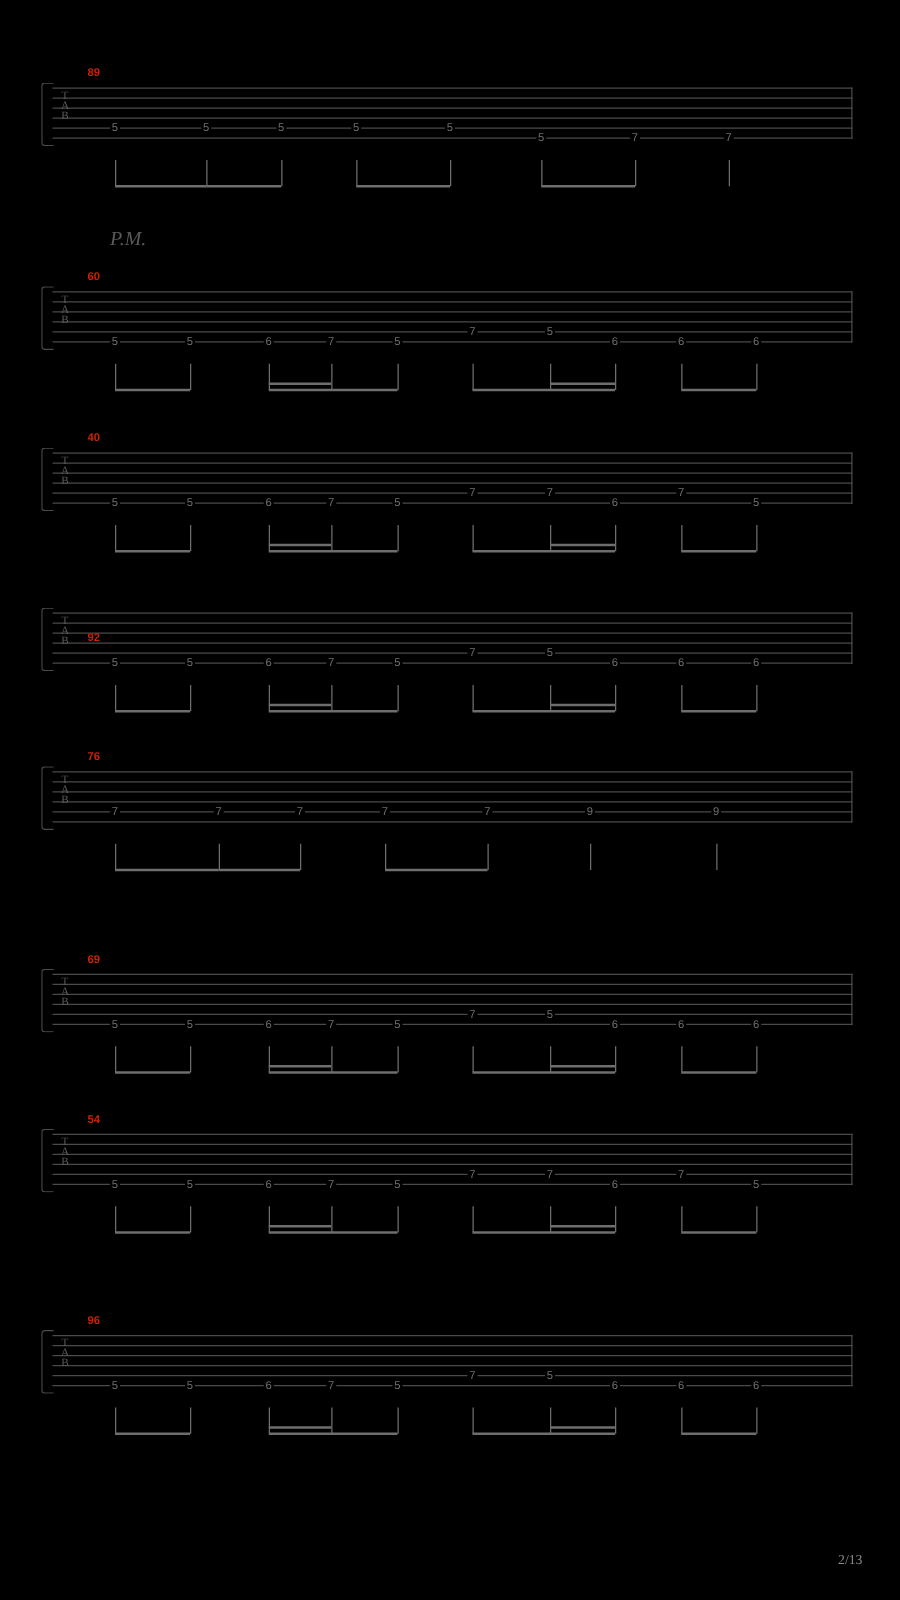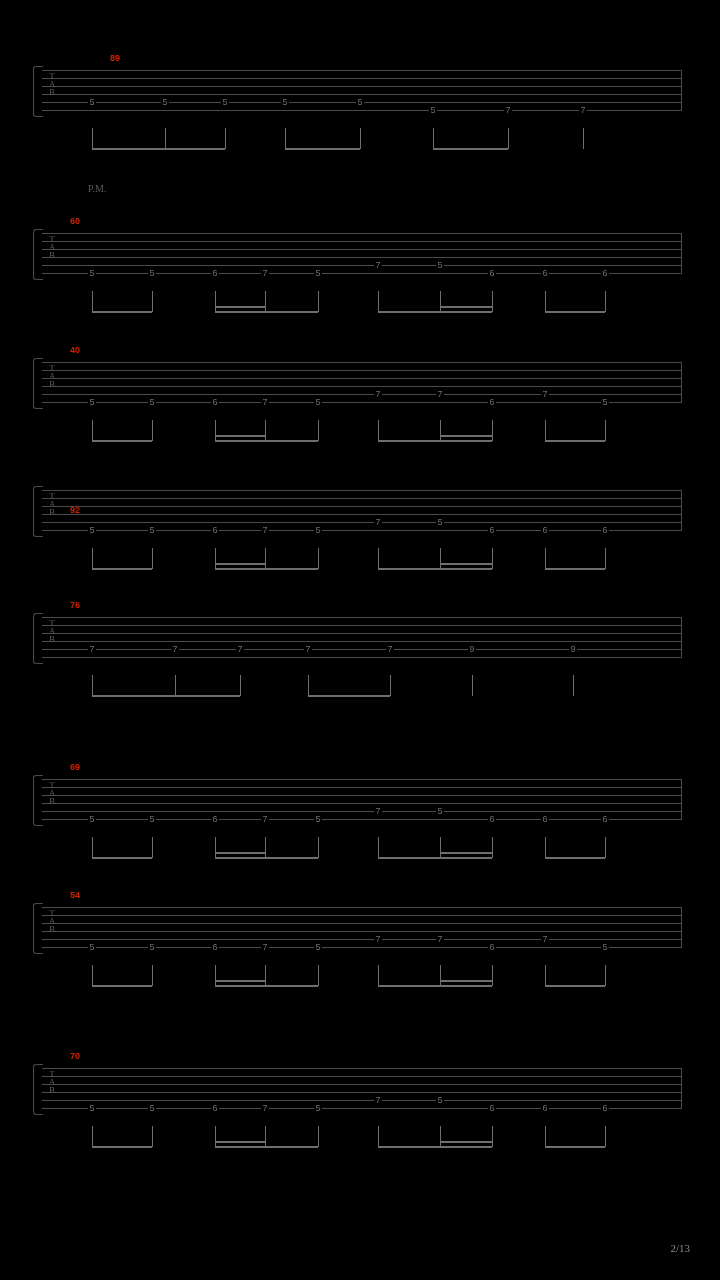--- a/index.html
+++ b/index.html
@@ -26,23 +26,24 @@
   }
   .measure-number {
     position: absolute;
     font-size: 9px;
     font-weight: bold;
     color: #cc2200;
     letter-spacing: 0px;
   }
   .annotation {
     position: absolute;
-    font-size: 10px;
+    font-size: 16px;
     color: #5a5a5a;
     font-family: "Liberation Serif", serif;
+    font-style: italic;
   }
   
   .staff {
     position: absolute;
     height: 41px;
   }
   .staff .line {
     position: absolute;
     left: 0;
     right: 0;
@@ -101,21 +102,21 @@
     font-size: 11px;
     font-family: "Liberation Serif", serif;
   }
 </style>
 </head>
 <body>
 
 <div class="page">
   <div id="systems-root">
       <div class="measure">
-        <div class="measure-number" style="left: 70px; top: 53px; margin-left: 40px;">89</div>
+        <div class="measure-number" style="left: 70px; top: 53px;">89</div>
         <div class="staff" style="left: 42px; top: 70px; width: 640px;">
           <div class="line" style="top: 0px;"></div>
           <div class="line" style="top: 8px;"></div>
           <div class="line" style="top: 16px;"></div>
           <div class="line" style="top: 24px;"></div>
           <div class="line" style="top: 32px;"></div>
           <div class="line" style="top: 40px;"></div>
           <div class="endbar" style="right: 0px; height: 41px;"></div>
         </div>
         <div class="brace" style="left: 33px; top: 66px; height: 49px;"></div>
@@ -394,21 +395,21 @@
         <div class="stem" style="left: 545px; top: 965px; height: 21px;"></div>
         <div class="stem" style="left: 605px; top: 965px; height: 21px;"></div>
         <div class="beam" style="left: 92px; top: 985px; width: 60px;"></div>
         <div class="beam" style="left: 215px; top: 985px; width: 103px;"></div>
         <div class="beam" style="left: 215px; top: 980px; width: 50px;"></div>
         <div class="beam" style="left: 378px; top: 985px; width: 114px;"></div>
         <div class="beam" style="left: 440px; top: 980px; width: 52px;"></div>
         <div class="beam" style="left: 545px; top: 985px; width: 60px;"></div>
       </div>
       <div class="measure">
-        <div class="measure-number" style="left: 70px; top: 1051px;">70</div>
+        <div class="measure-number" style="left: 70px; top: 1051px;">96</div>
         <div class="staff" style="left: 42px; top: 1068px; width: 640px;">
           <div class="line" style="top: 0px;"></div>
           <div class="line" style="top: 8px;"></div>
           <div class="line" style="top: 16px;"></div>
           <div class="line" style="top: 24px;"></div>
           <div class="line" style="top: 32px;"></div>
           <div class="line" style="top: 40px;"></div>
           <div class="endbar" style="right: 0px; height: 41px;"></div>
         </div>
         <div class="brace" style="left: 33px; top: 1064px; height: 49px;"></div>

